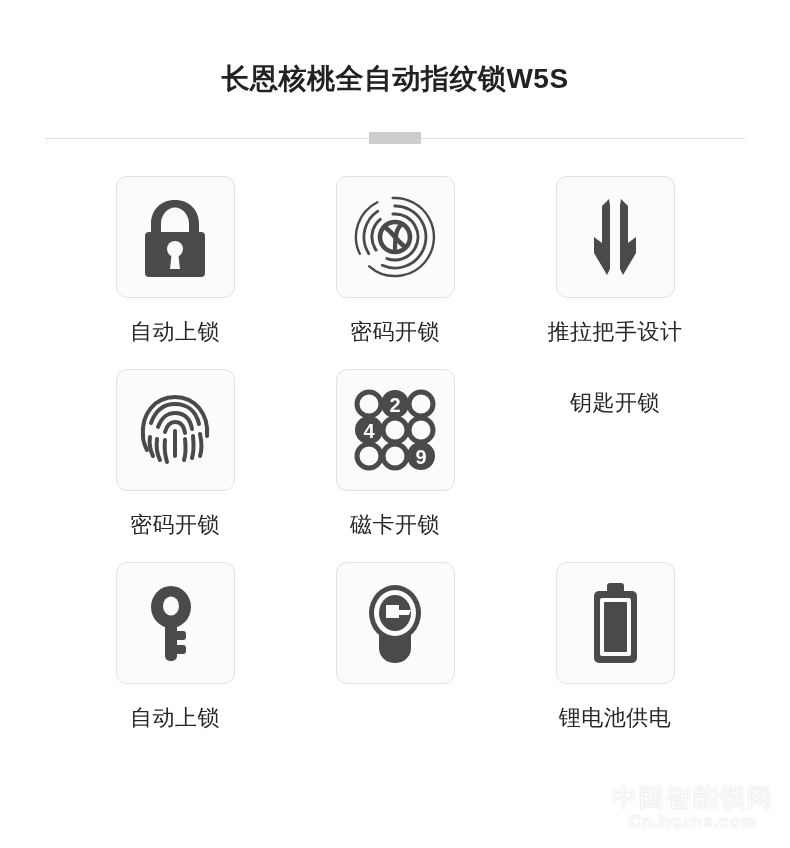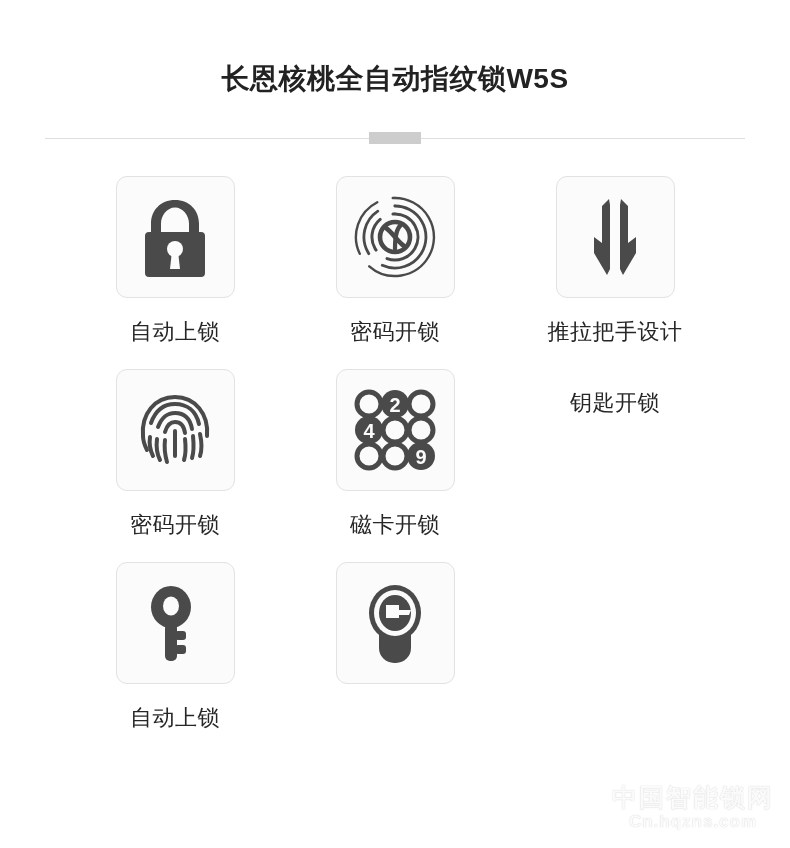--- a/index.html
+++ b/index.html
@@ -253,20 +253,31 @@
           <rect x="30" y="40" width="32" height="46" rx="15" fill="#4a4a4a"></rect>
           <ellipse cx="46" cy="36" rx="26" ry="28" fill="#4a4a4a"></ellipse>
           <ellipse cx="46" cy="36" rx="21" ry="23" fill="#fbfbfb"></ellipse>
           <ellipse cx="46" cy="36" rx="16" ry="18" fill="#4a4a4a"></ellipse>
           <rect x="37" y="28" width="13" height="13" fill="#fbfbfb"></rect>
           <path d="M47 33 L62 33 L60 38 L47 38 Z" fill="#fbfbfb"></path>
         </svg>
       </div>
     </div>
 
+    <div class="feature-cell">
+      <div class="tile">
+        <svg width="92" height="92" viewBox="0 0 92 92">
+          <rect x="38" y="6" width="17" height="10" rx="3" fill="#4a4a4a"></rect>
+          <rect x="25" y="14" width="43" height="72" rx="5" fill="#4a4a4a"></rect>
+          <rect x="31" y="21" width="31" height="58" rx="2" fill="#fbfbfb"></rect>
+          <rect x="35" y="25" width="23" height="50" rx="1" fill="#4a4a4a"></rect>
+        </svg>
+      </div>
+      <div class="feature-label">锂电池供电</div>
+    </div>
 
   </div>
 
   <div class="watermark">
     <div class="watermark-cn">中国智能锁网</div>
     <div class="watermark-url">Cn.hqzns.com</div>
   </div>
 
 </div>
 

